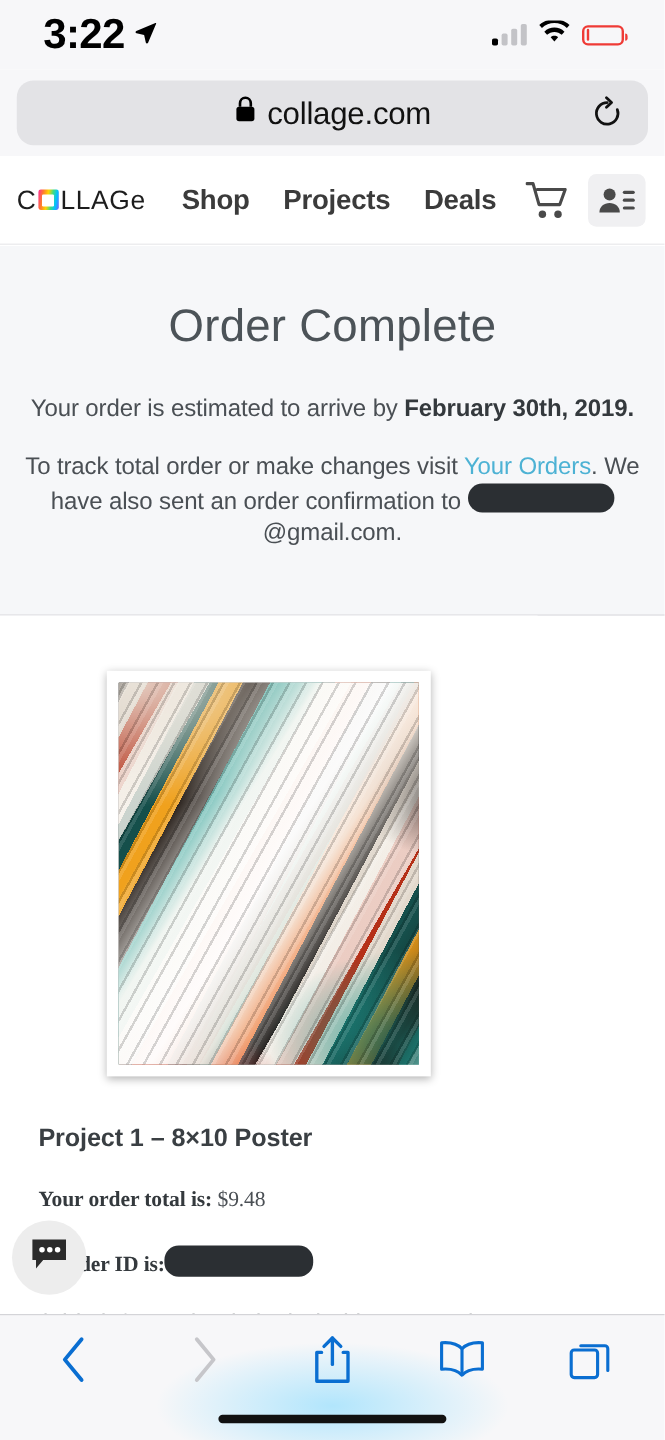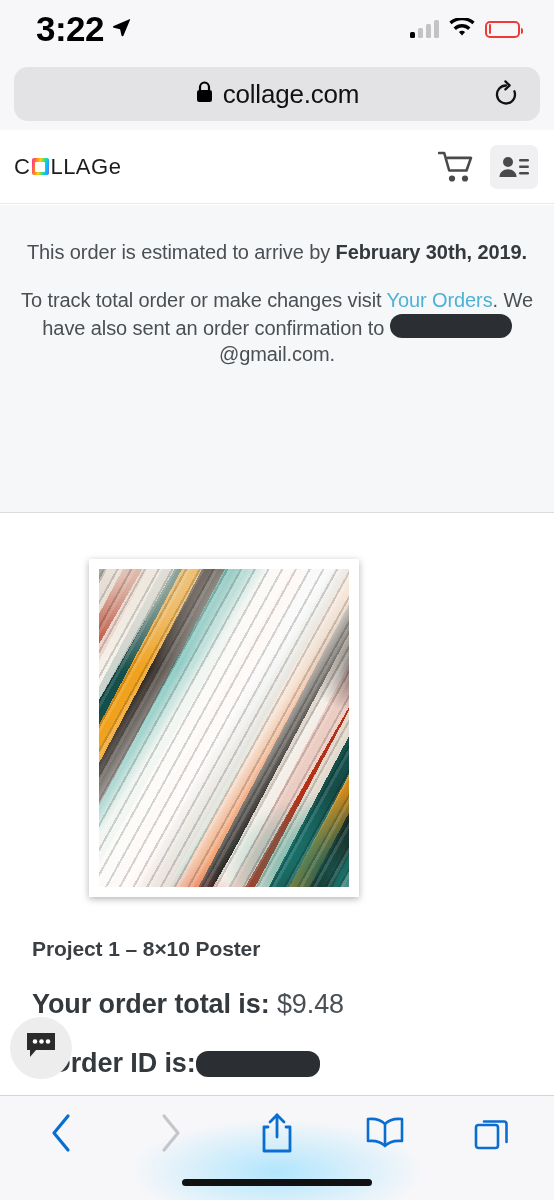--- a/index.html
+++ b/index.html
@@ -316,24 +316,25 @@
   }
 
   .prod-title {
     font-size: 21px;
     font-weight: bold;
     color: #3a3f43;
     margin-top: 40px;
     letter-spacing: -0.1px;
   }
   .prod-line {
-    font-size: 27px;
+    font-size: 18px;
     color: #4a4f54;
     margin-top: 28px;
     letter-spacing: -0.1px;
+    font-family: Liberation Serif, serif;
   }
   .prod-line b { font-weight: bold; color: #34393d; }
   .prod-note {
     font-size: 21px;
     color: #55595e;
     margin-top: 28px;
     letter-spacing: -0.1px;
   }
 
   
@@ -443,20 +444,25 @@
       </span>
     </div>
   </div>
 
   <div class="site-header">
     <div class="logo">
       <span>C</span>
       <span class="sq"></span>
       <span>LLAGe</span>
     </div>
+    <div class="nav-links">
+      <span class="nav-link">Shop</span>
+      <span class="nav-link">Projects</span>
+      <span class="nav-link">Deals</span>
+    </div>
     <div class="header-right">
       <span class="cart-btn">
         <svg width="38" height="34" viewBox="0 0 38 34">
           <path d="M1 3h5.2l5 17.5h17.3l4.5-12.6H9.6" fill="none" stroke="#4a4a4a" stroke-width="2.6" stroke-linecap="round" stroke-linejoin="round"></path>
           <circle cx="14" cy="28.5" r="3.1" fill="#4a4a4a"></circle>
           <circle cx="27" cy="28.5" r="3.1" fill="#4a4a4a"></circle>
         </svg>
       </span>
       <span class="account-btn">
         <svg width="32" height="26" viewBox="0 0 32 26">
@@ -464,23 +470,24 @@
           <path d="M1.5 23c0-4.7 3.8-7.8 8.5-7.8s8.5 3.1 8.5 7.8z" fill="#4a4a4a"></path>
           <rect x="21" y="5" width="10" height="2.6" rx="1.3" fill="#4a4a4a"></rect>
           <rect x="21" y="11.5" width="10" height="2.6" rx="1.3" fill="#4a4a4a"></rect>
           <rect x="21" y="18" width="10" height="2.6" rx="1.3" fill="#4a4a4a"></rect>
         </svg>
       </span>
     </div>
   </div>
 
   <div class="hero">
+    <div class="page-title">Order Complete</div>
 
     <div class="hero-p">
-      <span>This order is estimated to arrive by </span><b>February 30th, 2019.</b>
+      <span>Your order is estimated to arrive by </span><b>February 30th, 2019.</b>
     </div>
 
     <div class="hero-p second">
       <span>To track total order or make changes visit </span><span class="link">Your Orders</span><span>. We have also sent an order confirmation to </span><span class="redact email"></span><span>@gmail.com.</span>
     </div>
   </div>
 
   <div class="product-area">
     <div class="poster">
       <div class="art">

